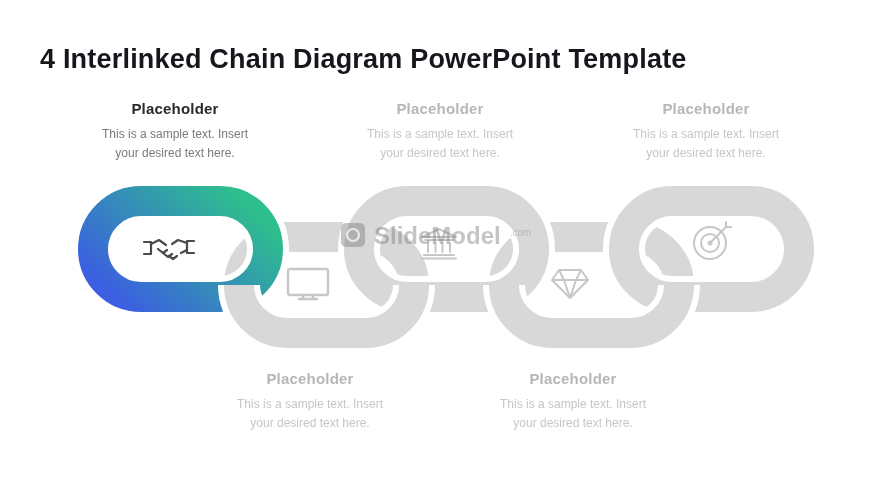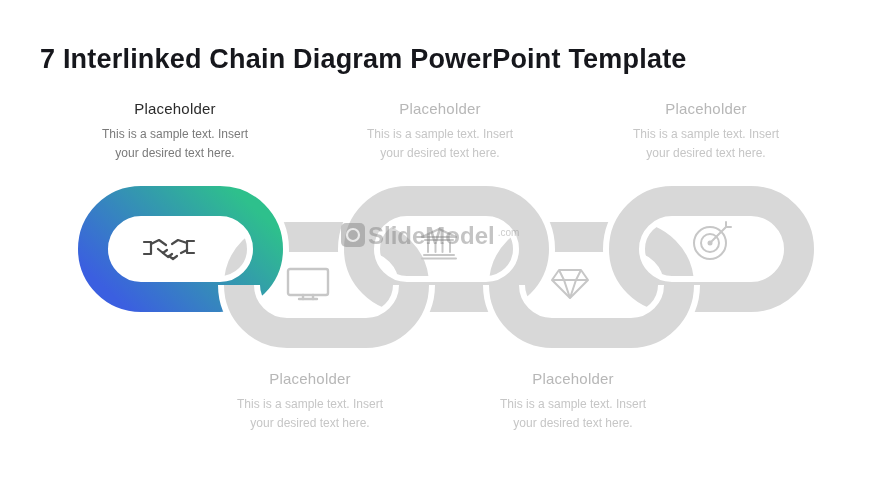--- a/index.html
+++ b/index.html
@@ -6,43 +6,43 @@
   body{
     width:870px;height:489px;position:relative;overflow:hidden;
     background:#ffffff;
     font-family:"Liberation Sans",sans-serif;
   }
   .title{
     position:absolute;left:40px;top:26px;
     font-size:27px;font-weight:600;color:#16171c;letter-spacing:.2px;
   }
   .tblock{position:absolute;width:190px;text-align:center;z-index:2}
-  .tblock h3{margin:0 0 8px 0;font-size:15px;font-weight:400;letter-spacing:.2px}
+  .tblock h3{margin:0 0 8px 0;font-size:15px;font-weight:700;letter-spacing:.2px}
   .tblock p{margin:0 auto;width:170px;font-size:12px;line-height:1.55}
   .tblock.dark h3{color:#2a2a2a}
   .tblock.dark p{color:#7a7a7a}
   .tblock.light h3{color:#b7b7b7}
   .tblock.light p{color:#c6c6c6}
   .b1{left:80px;top:100px}
   .b2{left:215px;top:370px}
   .b3{left:345px;top:100px}
   .b4{left:478px;top:370px}
   .b5{left:611px;top:100px}
   .chain{position:absolute;left:0;top:0;z-index:1}
   .watermark{
     position:absolute;left:341px;top:223px;z-index:5;
-    display:flex;align-items:flex-start;gap:3px;opacity:.45;
+    display:flex;align-items:flex-start;gap:9px;opacity:.45;
   }
   .wm-text{font-size:24px;font-weight:700;color:#7d7d7d;line-height:26px}
   .wm-com{font-size:10px;font-weight:400;color:#8d8d8d;margin-top:4px}
 </style>
 </head>
 <body>
 
-<h1 class="title">7 Interlinked Chain Diagram PowerPoint Template</h1>
+<h1 class="title">4 Interlinked Chain Diagram PowerPoint Template</h1>
 
 <div class="tblock dark b1">
   <h3>Placeholder</h3>
   <p>This is a sample text. Insert your desired text here.</p>
 </div>
 <div class="tblock light b2">
   <h3>Placeholder</h3>
   <p>This is a sample text. Insert your desired text here.</p>
 </div>
 <div class="tblock light b3">

